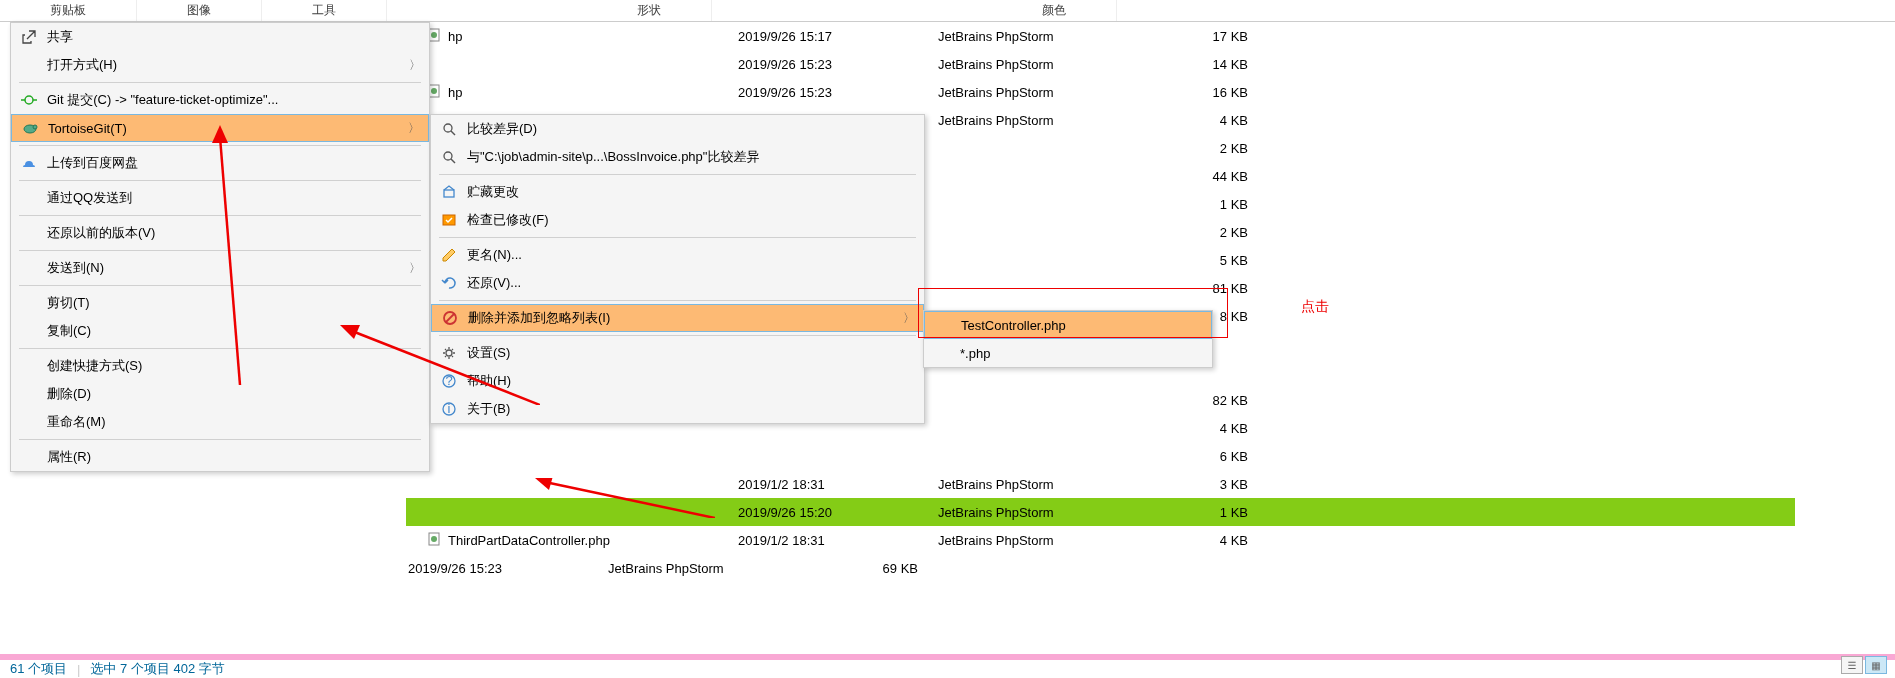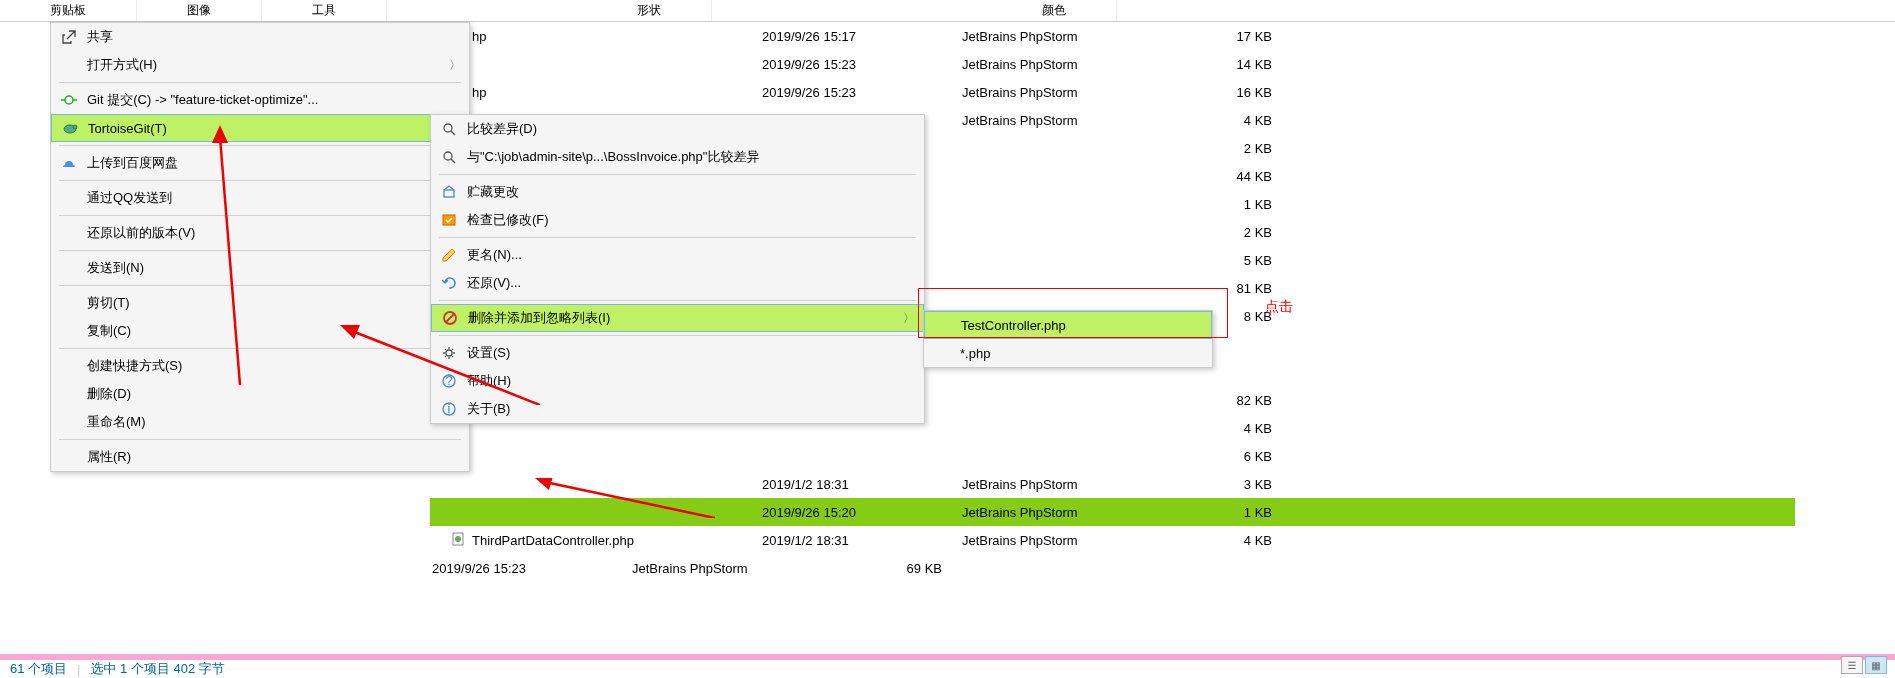--- a/index.html
+++ b/index.html
@@ -1,41 +1,41 @@
 <!DOCTYPE html>
 <html><head>
   <meta charset="utf-8">
   <style>
     * { box-sizing: border-box; margin: 0; padding: 0; font-family: "Microsoft YaHei", "Segoe UI", sans-serif; font-size: 13px; }
     body { background: #fff; position: relative; width: 1895px; height: 678px; overflow: hidden; }
     
     .ribbon-tabs { display: flex; gap: 0; border-bottom: 1px solid #ccc; height: 22px; position: absolute; top: 0; left: 0; right: 0; }
-    .ribbon-tab { padding: 2px 50px; color: #000000; font-size: 12px; border-right: 1px solid #eee; }
+    .ribbon-tab { padding: 2px 50px; color: #404040; font-size: 12px; border-right: 1px solid #eee; }
     
     .context-menu { position: absolute; background: #f5f5f5; border: 1px solid #ccc; box-shadow: 2px 2px 5px rgba(0,0,0,0.2); }
     .menu-item { display: flex; align-items: center; height: 28px; padding: 0 25px 0 8px; position: relative; }
     .menu-icon { width: 20px; height: 20px; display: inline-flex; align-items: center; justify-content: center; margin-right: 8px; }
     .menu-sep { height: 1px; background: #d0d0d0; margin: 3px 8px; }
     .menu-arrow { position: absolute; right: 8px; font-size: 12px; color: #555; }
-    .menu-highlight { background: #bef264; border: 1px solid #7ab8e0; }
-    
-    #menu1 { left: 10px; top: 22px; width: 420px; margin-left: 40px; }
+    .menu-highlight { background: #fdba74; border: 1px solid #7ab8e0; }
+    
+    #menu1 { left: 10px; top: 22px; width: 420px; }
     #menu2 { left: 430px; top: 114px; width: 495px; }
     #menu3 { left: 923px; top: 310px; width: 290px; }
     
-    .file-list { position: absolute; left: 430px; top: 22px; right: 100px; }
+    .file-list { position: absolute; left: 406px; top: 22px; right: 100px; }
     .file-row { display: flex; align-items: center; height: 28px; padding-left: 2px; }
     .file-row.selected { background: #84cc16; }
     .col-name { width: 330px; padding-left: 18px; display: flex; align-items: center; gap: 6px; overflow: hidden; }
     .col-date { width: 200px; text-align: left; }
     .col-type { width: 220px; text-align: left; }
     .col-size { width: 90px; text-align: right; }
     
     .red-box { position: absolute; border: 1px solid #e00; pointer-events: none; }
-    .red-text { position: absolute; color: #e00; font-size: 14px; }
+    .red-text { position: absolute; color: #e00; font-size: 14px; margin-left: 36px; }
     
     .arrow { position: absolute; pointer-events: none; }
     .arrow line { stroke: #e00; stroke-width: 2.5; }
     .arrow polygon { fill: #e00; }
     
     .status-bar { position: absolute; bottom: 0; left: 0; right: 0; height: 24px; display: flex; align-items: center; padding: 0 10px; font-size: 12px; color: #069; border-top: 6px solid #f9a8d4; }
     .status-sep { margin: 0 10px; color: #ccc; }
     .view-icons { position: absolute; right: 8px; bottom: 4px; display: flex; gap: 2px; }
     .view-icon { width: 22px; height: 18px; border: 1px solid #aaa; background: #f5f5f5; display: flex; align-items: center; justify-content: center; font-size: 10px; color: #666; }
     .view-icon.active { background: #cce8f6; border-color: #7ab8e0; }
@@ -450,18 +450,18 @@
     <polygon points="0,0 20,0 14,14"></polygon>
   </svg>
 <svg class="arrow" style="left:535px;top:478px;width:180px;height:40px">
     <line x1="180" y1="40" x2="10" y2="4"></line>
     <polygon points="0,0 18,-2 14,12"></polygon>
   </svg>
 
 <div class="status-bar">
   <span>61 个项目</span>
   <span class="status-sep">|</span>
-  <span>选中 1 个项目 402 字节</span>
+  <span>选中 7 个项目 402 字节</span>
 </div>
 <div class="view-icons">
   <div class="view-icon">☰</div>
   <div class="view-icon active">▦</div>
 </div>
 
 </body></html>

